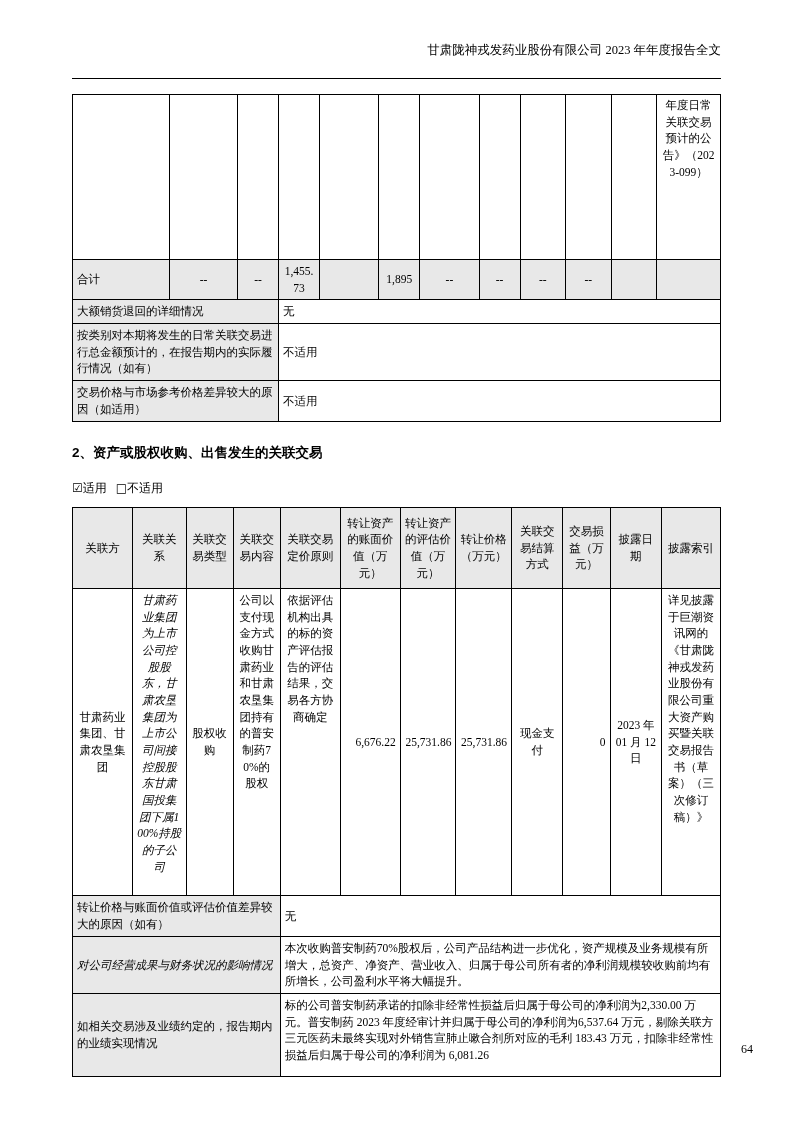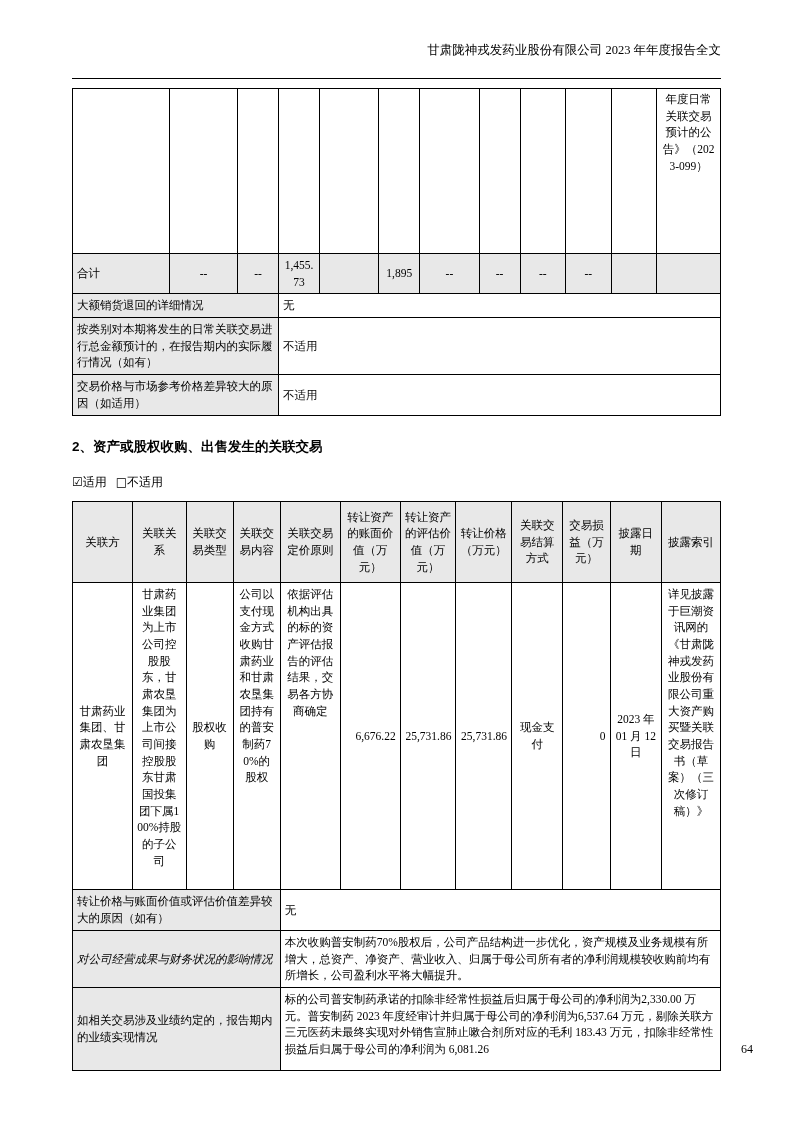--- a/index.html
+++ b/index.html
@@ -30,21 +30,21 @@
   }
   .header-rule {
     position: absolute;
     top: 78px;
     left: 72px;
     width: 649px;
     border-bottom: 1px solid #000;
   }
   .content {
     position: absolute;
-    top: 88px;
+    top: 94px;
     left: 72px;
     width: 516px;
   }
   table {
     border-collapse: collapse;
     width: 649px;
     table-layout: fixed;
   }
   table td {
     border: 1px solid #000;
@@ -191,21 +191,21 @@
         <td>转让资产的账面价值（万元）</td>
         <td>转让资产的评估价值（万元）</td>
         <td>转让价格（万元）</td>
         <td>关联交易结算方式</td>
         <td>交易损益（万元）</td>
         <td>披露日期</td>
         <td>披露索引</td>
       </tr>
       <tr>
         <td class="center" style="height:300px; vertical-align:middle;">甘肃药业集团、甘肃农垦集团</td>
-        <td class="center" style="vertical-align:top;">甘肃药业集团为上市公司控股股东，甘肃农垦集团为上市公司间接控股股东甘肃国投集团下属100%持股的子公司</td>
+        <td class="center" style="vertical-align:top;font-style:italic;">甘肃药业集团为上市公司控股股东，甘肃农垦集团为上市公司间接控股股东甘肃国投集团下属100%持股的子公司</td>
         <td class="center">股权收购</td>
         <td class="center" style="vertical-align:top;">公司以支付现金方式收购甘肃药业和甘肃农垦集团持有的普安制药70%的股权</td>
         <td class="center" style="vertical-align:top;">依据评估机构出具的标的资产评估报告的评估结果，交易各方协商确定</td>
         <td class="right">6,676.22</td>
         <td class="right">25,731.86</td>
         <td class="right">25,731.86</td>
         <td class="center">现金支付</td>
         <td class="right">0</td>
         <td class="center">2023 年 01 月 12 日</td>
         <td class="center" style="vertical-align:top;">详见披露于巨潮资讯网的《甘肃陇神戎发药业股份有限公司重大资产购买暨关联交易报告书（草案）（三次修订稿）》</td>

